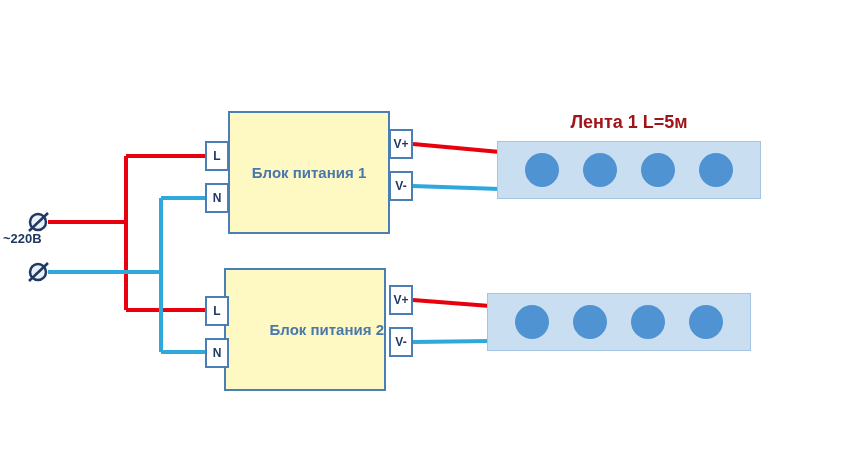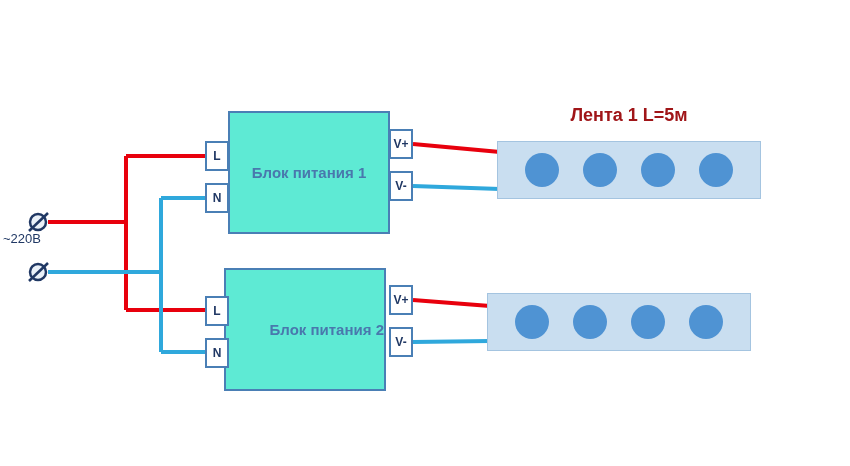--- a/index.html
+++ b/index.html
@@ -18,21 +18,21 @@
     position:relative;
     width:850px;height:466px;
     background:#fff;
     font-family:"Liberation Sans", sans-serif;
     overflow:hidden;
   }
   .wires{position:absolute;left:0;top:0;}
   .psu-box{
     position:absolute;
     width:162px;height:123px;
-    background:#5eead4;
+    background:#fef9c3;
     border:2px solid var(--psu-border);
     display:flex;align-items:center;justify-content:center;
     box-sizing:border-box;
   }
   .psu-title{
     color:var(--psu-title);
     font-weight:bold;
     font-size:15px;
     text-align:center;
   }
@@ -60,25 +60,26 @@
     width:34px;height:34px;border-radius:50%;
     background:var(--led-dot);
   }
   .strip-label{
     position:absolute;
     width:264px;
     text-align:center;
     color:var(--strip-label);
     font-weight:bold;
     font-size:18px;
+    margin-top:7px;
   }
   .mains-label{
     position:absolute;
     left:3px;top:231px;
-    font-size:13px;font-weight:normal;
+    font-size:13px;font-weight:bold;
     color:var(--term-text);
   }
 </style>
 </head>
 <body>
 
 <div class="stage">
 
   <svg class="wires" width="850" height="466" viewBox="0 0 850 466">
 

